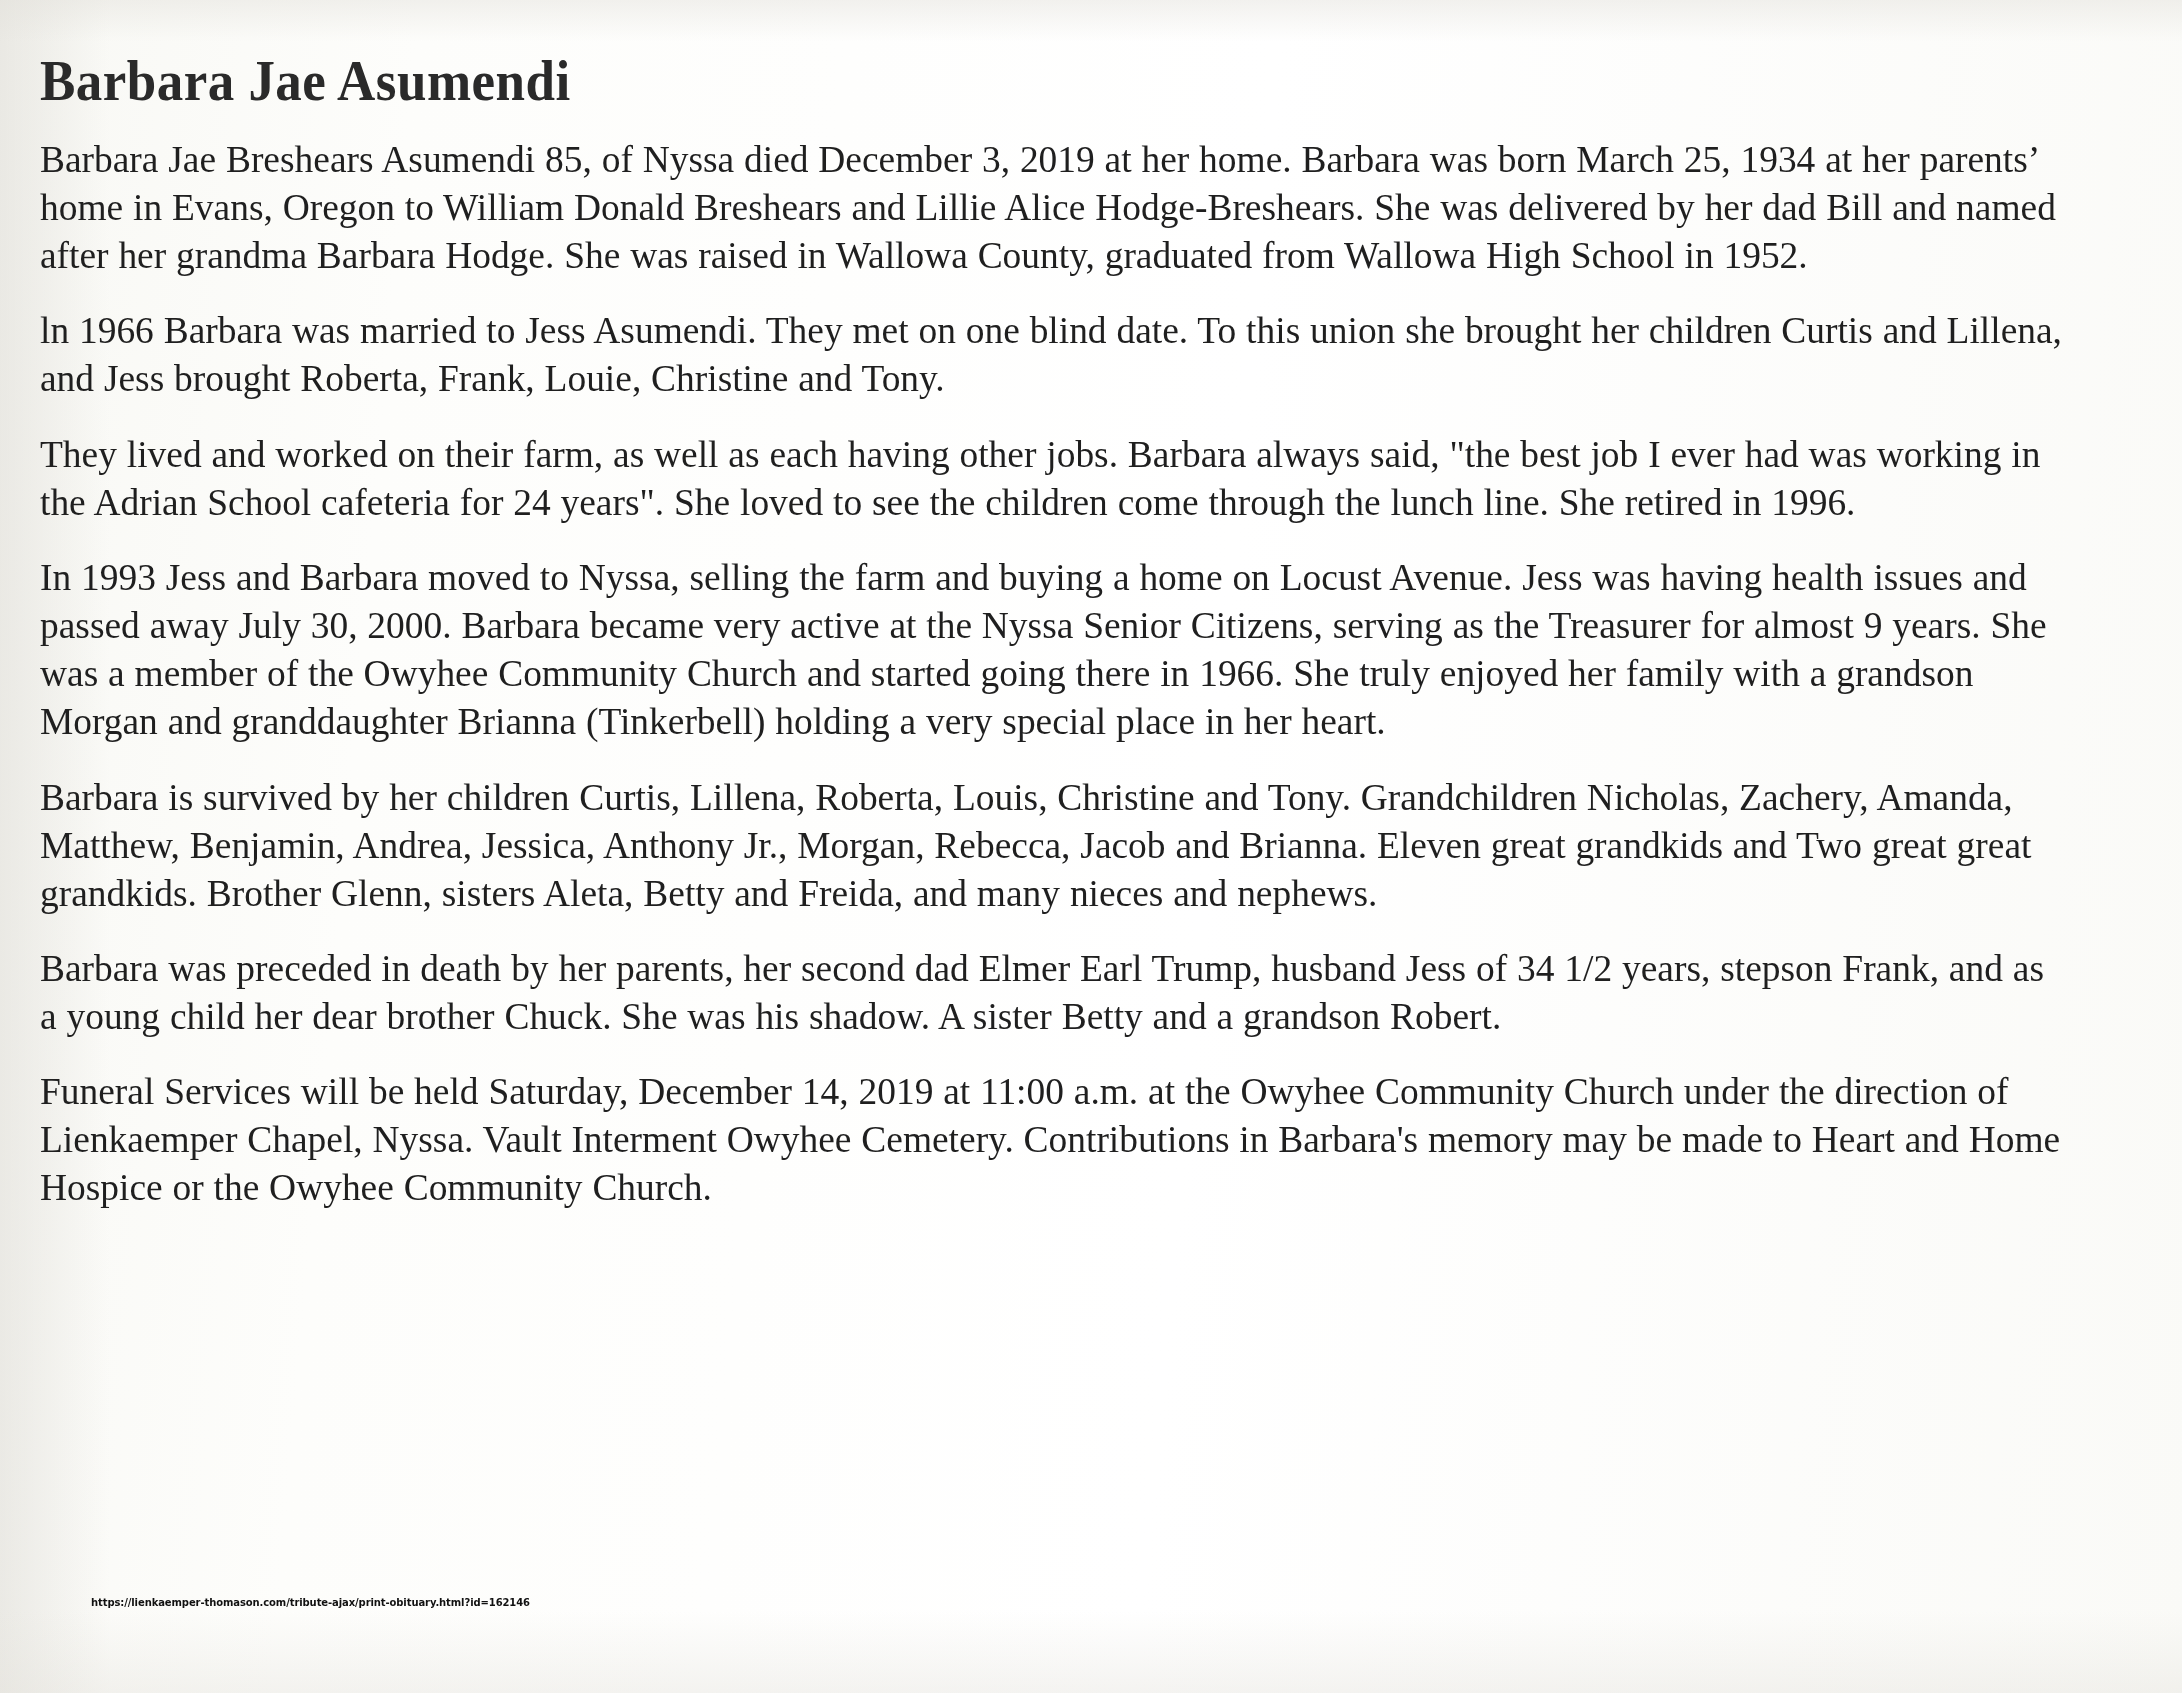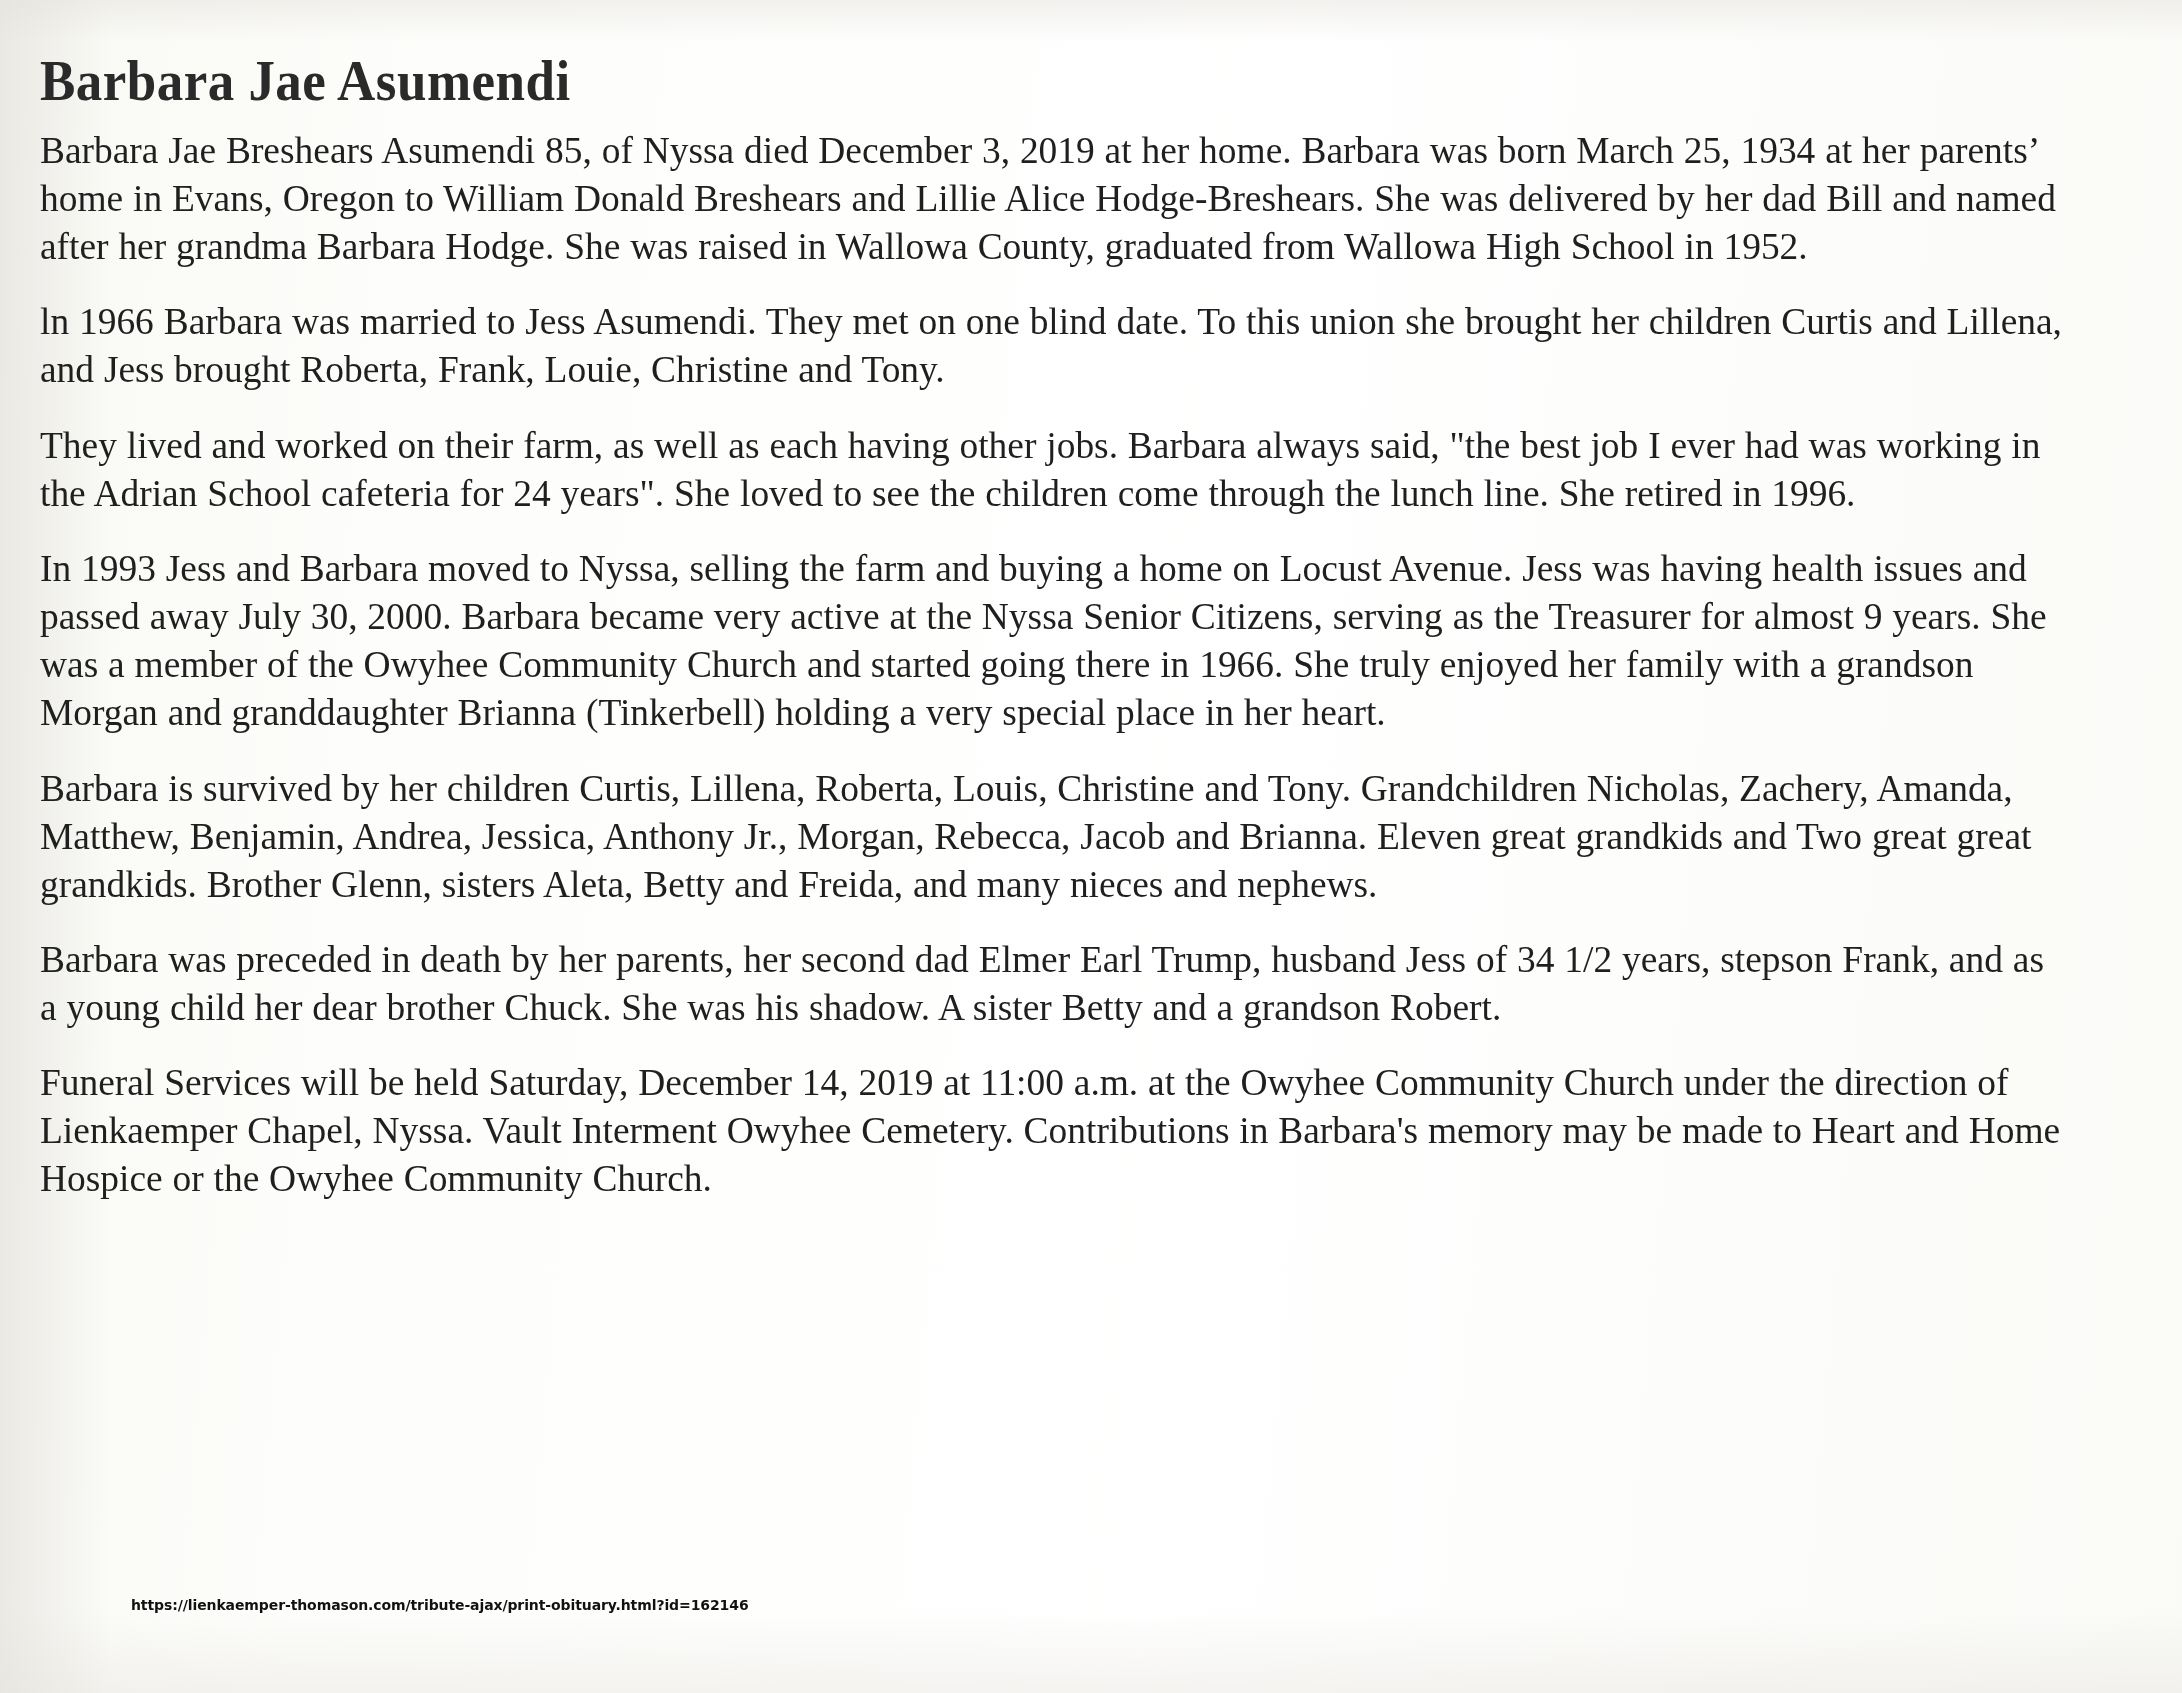--- a/index.html
+++ b/index.html
@@ -65,21 +65,21 @@
     color: #2a2a2a;
     transform: scaleX(0.93);
     transform-origin: left top;
     white-space: nowrap;
   }
 
   
   .obit-body {
     position: absolute;
     left: 40px;
-    top: 126px;
+    top: 135px;
     width: 2058px;
   }
 
   .obit-paragraph {
     font-family: "Liberation Serif", "DejaVu Serif", serif;
     font-size: 38px;
     line-height: 48px;
     color: #1f1f1f;
     margin: 0 0 27.4px 0;
     text-align: left;
@@ -91,26 +91,25 @@
     margin-bottom: 0;
   }
 
   
   .footer-url {
     position: absolute;
     left: 91px;
     top: 1597px;
     font-family: "DejaVu Sans", "Liberation Sans", sans-serif;
     font-weight: bold;
-    font-size: 14px;
+    font-size: 10px;
     letter-spacing: -0.1px;
     color: #111111;
     white-space: nowrap;
     z-index: 4;
-    margin-left: 40px;
   }
 </style>
 </head>
 <body>
 
 <div class="scan-page"></div>
 <div class="scan-shade-left"></div>
 <div class="scan-shade-top"></div>
 <div class="scan-shade-bottom"></div>
 

